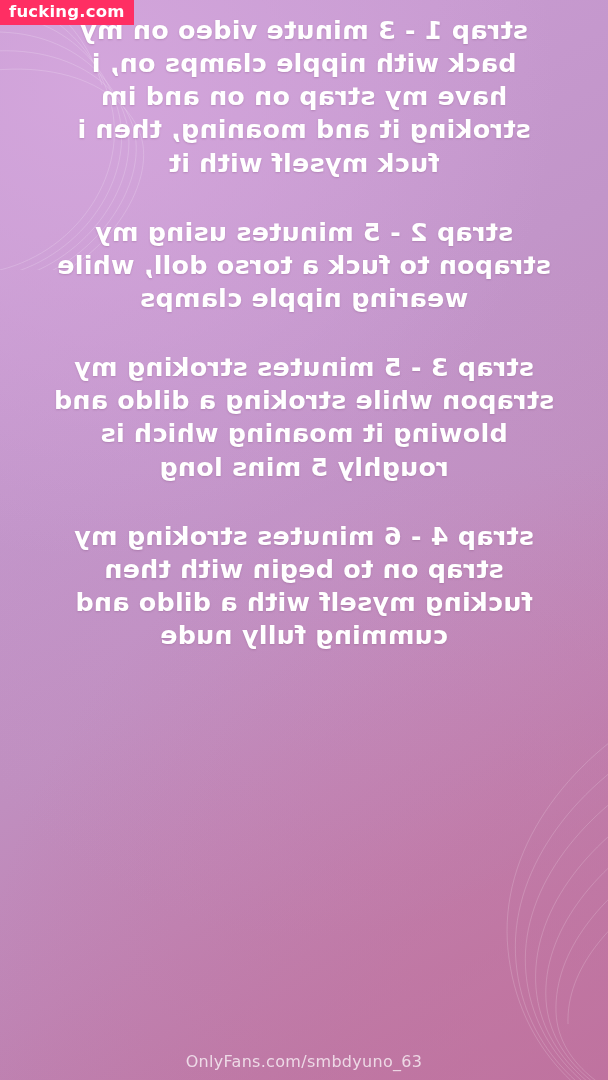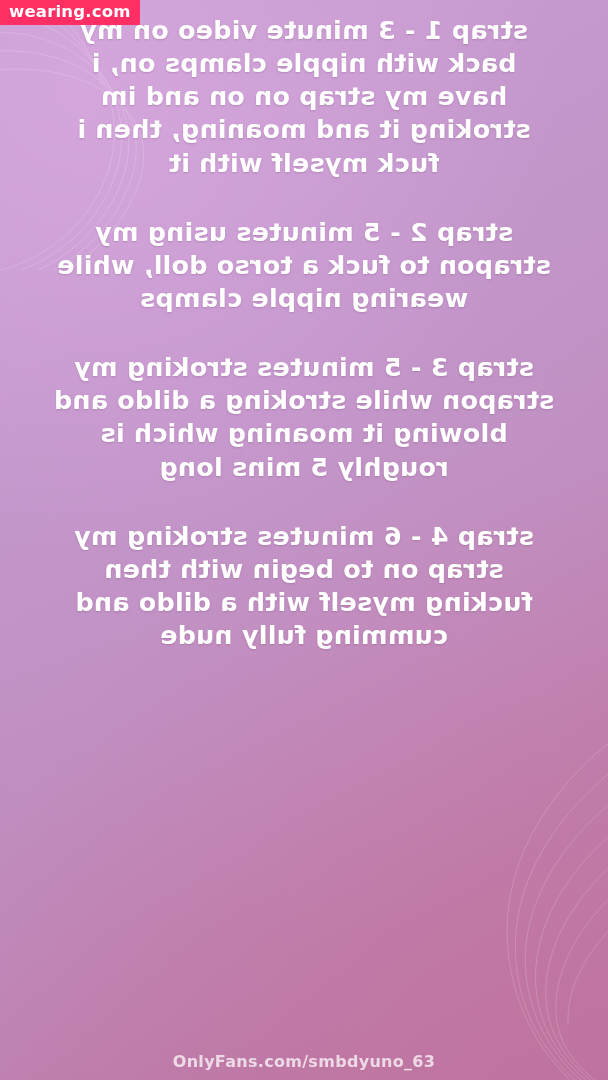--- a/index.html
+++ b/index.html
@@ -75,21 +75,21 @@
     z-index: 5;
   }
   .footer {
     position: absolute;
     left: 0;
     right: 0;
     bottom: 9px;
     text-align: center;
     color: rgba(255,255,255,0.72);
     font-size: 16px;
-    font-weight: 700;
+    font-weight: 400;
     letter-spacing: 0.3px;
     z-index: 4;
     margin-top: 24px;
   }
 </style>
 </head>
 <body>
 
 <div class="page">
 
@@ -132,16 +132,16 @@
 strapon while stroking a dildo and
 blowing it moaning which is
 roughly 5 mins long</p>
       <p class="block">strap 4 - 6 minutes stroking my
 strap on to begin with then
 fucking myself with a dildo and
 cumming fully nude</p>
     </div>
   </div>
 
-  <div class="watermark">wearing.com</div>
+  <div class="watermark">fucking.com</div>
   <div class="footer">OnlyFans.com/smbdyuno_63</div>
 
 </div>
 
 </body></html>

